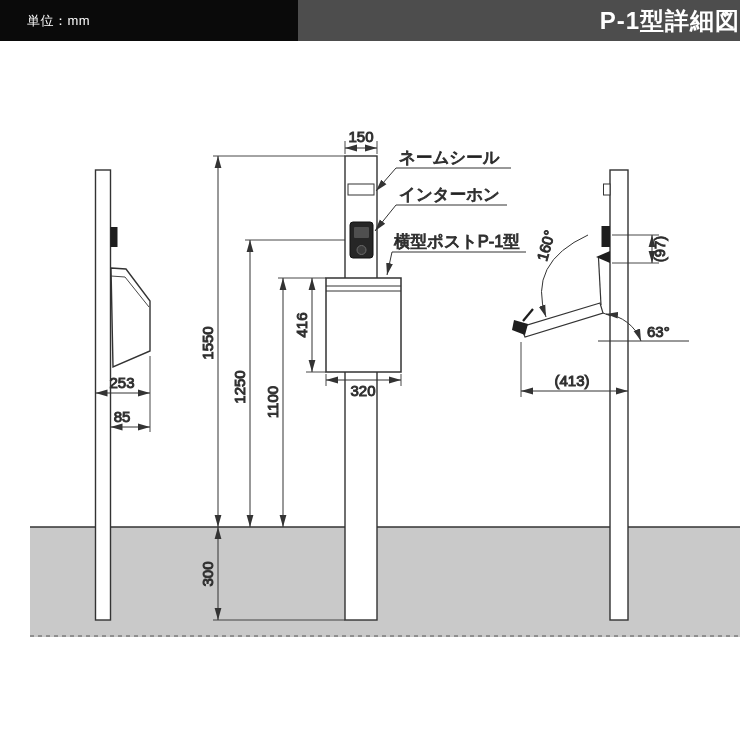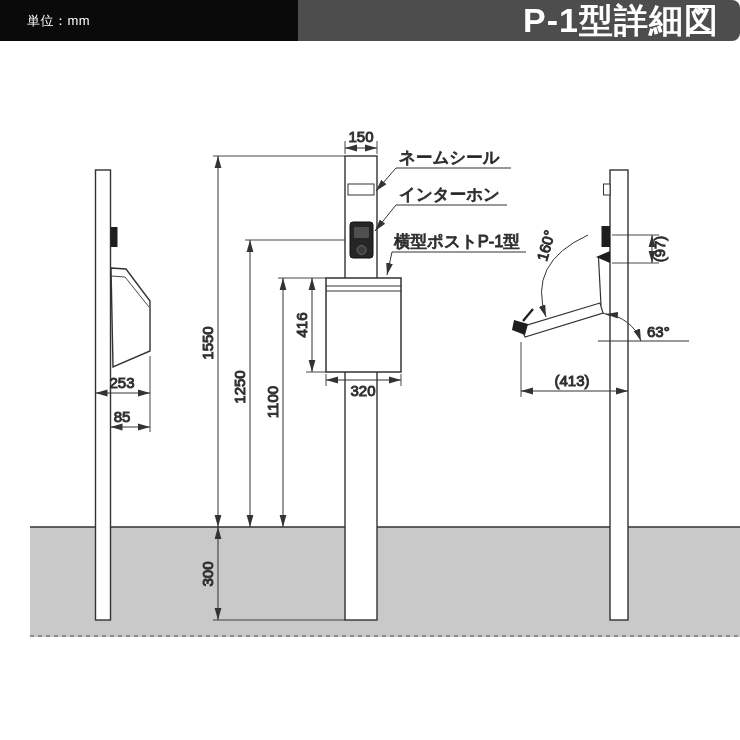--- a/index.html
+++ b/index.html
@@ -1,24 +1,24 @@
 <!DOCTYPE html>
 <html><head>
 <meta charset="utf-8">
 <style>
   html,body{margin:0;padding:0;}
   body{
     width:740px;height:740px;position:relative;background:#fff;
     font-family:"Liberation Sans",sans-serif;overflow:hidden;
   }
-  .header{position:absolute;top:0;left:0;width:740px;height:41px;background:#4d4d4d;display:flex;z-index:2;border-radius:8px;}
+  .header{position:absolute;top:0;left:0;width:740px;height:41px;background:#4d4d4d;display:flex;z-index:2;}
   .unit{width:298px;background:#0a0a0a;color:#fff;font-size:13px;display:flex;align-items:center;
         padding-left:27px;box-sizing:border-box;letter-spacing:.5px;}
-  .title{flex:1;display:flex;align-items:center;justify-content:flex-end;padding-right:21px;
-         color:#fff;font-size:34px;font-weight:bold;letter-spacing:1px;}
+  .title{flex:1;display:flex;align-items:center;justify-content:flex-end;padding-right:0;
+         color:#fff;font-size:24px;font-weight:bold;letter-spacing:1px;}
   svg{position:absolute;top:0;left:0;z-index:1;}
   text{font-family:"Liberation Sans",sans-serif;fill:#1a1a1a;}
   .dim{font-size:15px;}
   .lbl{font-size:16.5px;}
 </style>
 </head>
 <body>
 
 <div class="header">
   <div class="unit">単位：mm</div>

